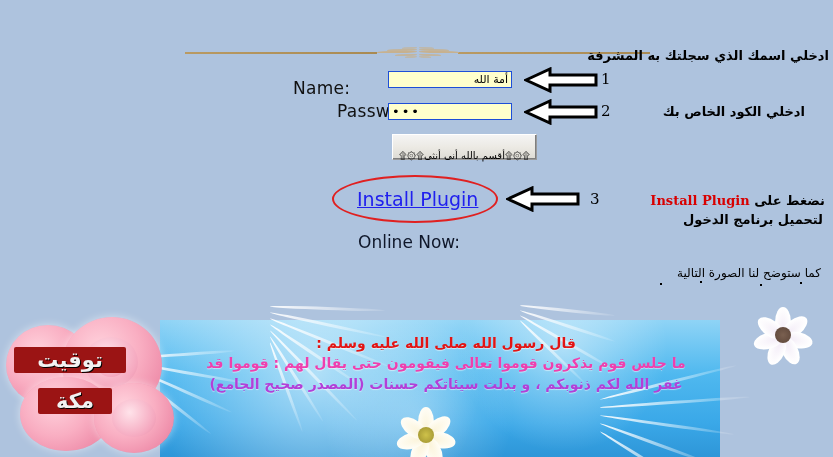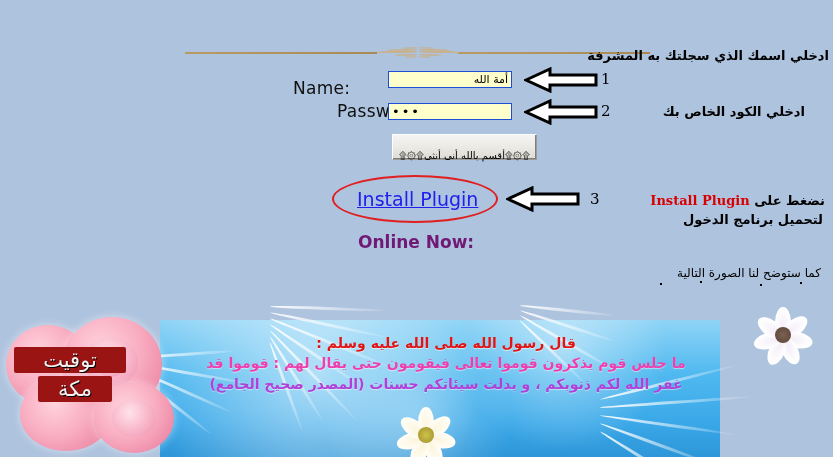--- a/index.html
+++ b/index.html
@@ -139,24 +139,23 @@
     border: 2px solid #e02020;
     border-radius: 50%;
     box-sizing: border-box;
     pointer-events: none;
   }
   .online-now {
     position: absolute;
     left: 358px;
     top: 232px;
     font-size: 17px;
-    color: #701a75;
+    color: #0f172a;
     font-family: "DejaVu Sans", sans-serif;
     white-space: nowrap;
-    font-weight: bold;
   }
 
   
   .arrow {
     position: absolute;
     width: 74px;
     height: 26px;
   }
   .arrow svg { display: block; width: 74px; height: 26px; }
   .arrow-1 { left: 524px; top: 67px; }
@@ -251,26 +250,26 @@
     position: absolute;
     left: 14px;
     top: 44px;
     width: 112px;
     text-align: center;
     direction: rtl;
   }
   .logo span {
     display: block;
     font-family: "DejaVu Sans", sans-serif;
-    font-weight: normal;
+    font-weight: bold;
     font-size: 21px;
     color: #f2f2f2;
     background: #9b1414;
     padding: 1px 6px;
-    margin-bottom: 3px;
+    margin-bottom: 15px;
     text-shadow: 1px 1px 0 #000;
     border-radius: 2px;
     letter-spacing: 1px;
   }
   .logo span.second { width: 62px; margin-left: auto; margin-right: 14px; }
 
   .flower {
     position: absolute;
     width: 56px;
     height: 56px;

